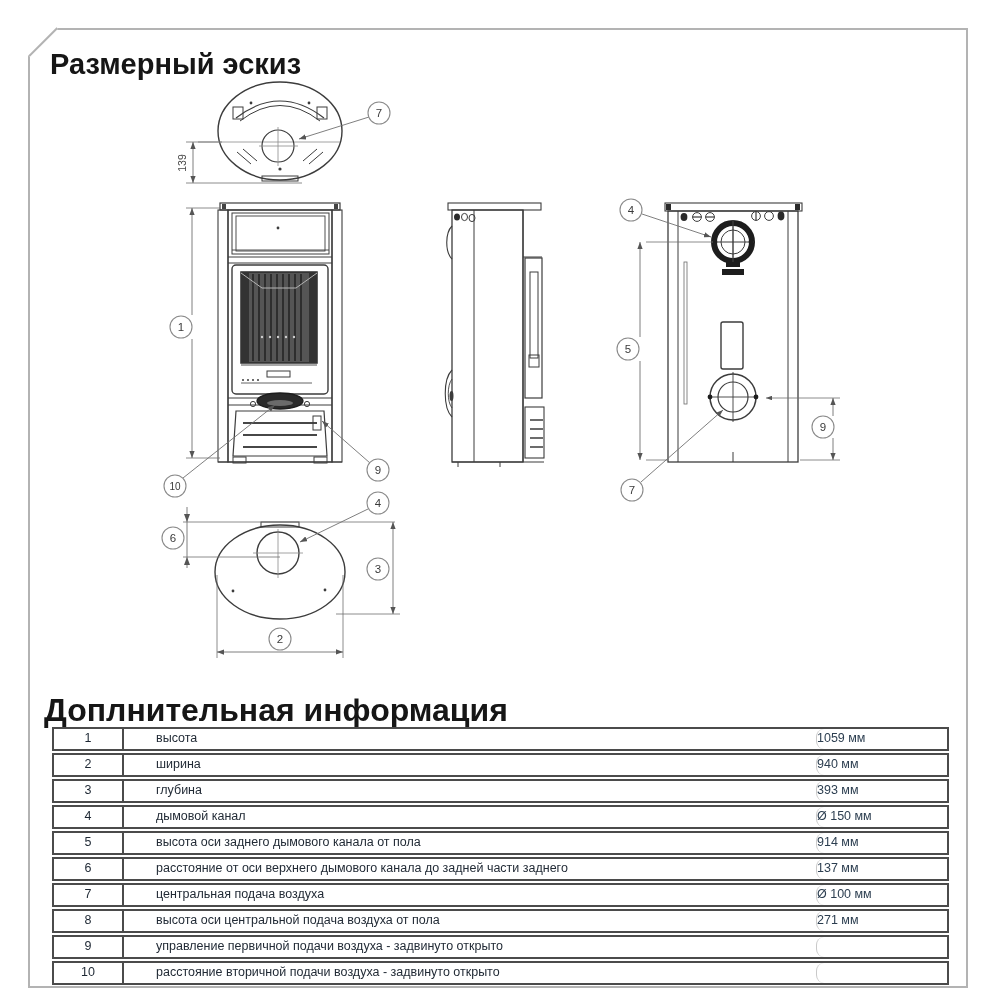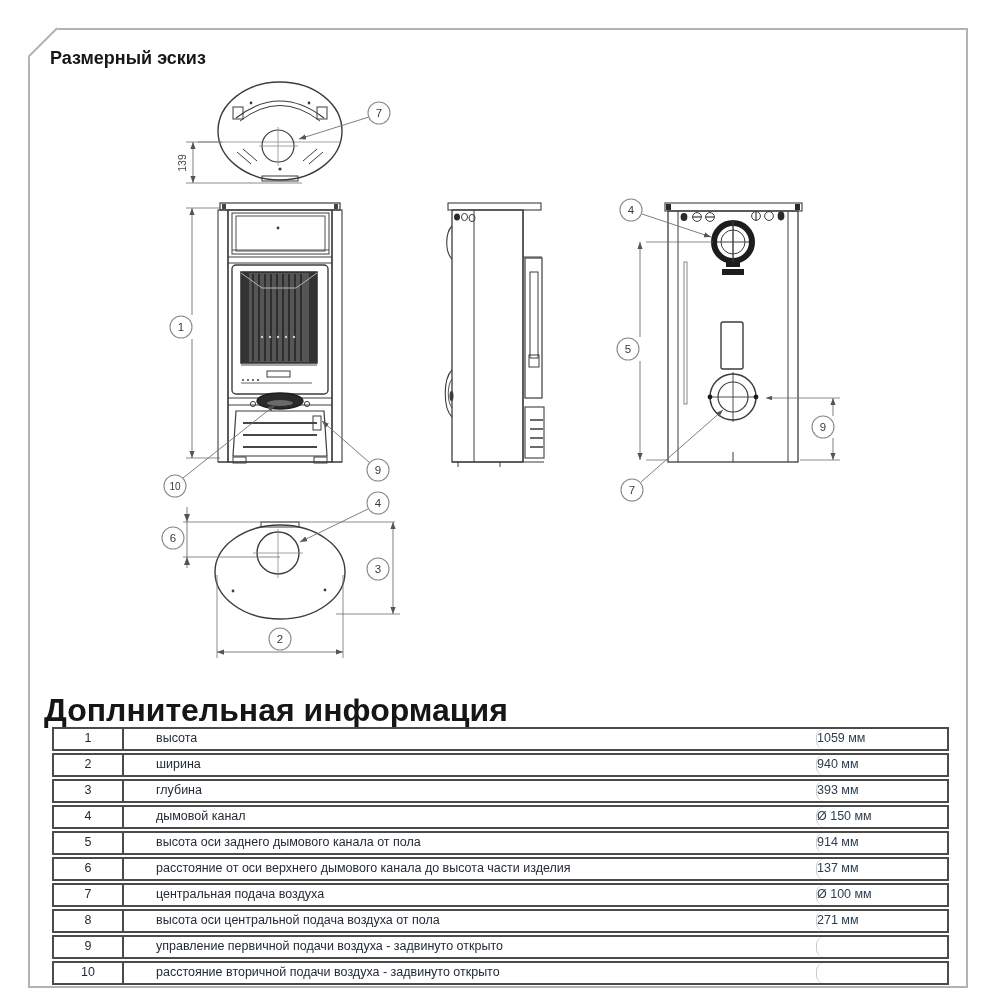--- a/index.html
+++ b/index.html
@@ -3,21 +3,21 @@
 <meta charset="utf-8">
 <style>
   html,body{margin:0;padding:0;background:#fff;}
   .page{position:relative;width:1000px;height:1000px;background:#fff;overflow:hidden;
         font-family:"Liberation Sans",sans-serif;}
   .frame{position:absolute;left:28px;top:28px;width:940px;height:960px;
          border:2px solid #b3b3b3;box-sizing:border-box;}
   .corner-cut{position:absolute;left:8px;top:8px;width:40px;height:40px;background:#fff;
               transform:rotate(45deg);transform-origin:center;border-right:2px solid #b3b3b3;}
   .title{position:absolute;font-weight:bold;color:#161616;letter-spacing:0px;margin:0;}
-  .t1{left:50px;top:48px;font-size:18px;}
+  .t1{left:50px;top:48px;font-size:29px;}
   .t2{left:44px;top:692px;font-size:32px;}
   svg.drawing{position:absolute;left:0;top:0;}
   .dtable{position:absolute;left:52px;top:727px;width:897px;}
   .trow{display:flex;height:20px;margin-bottom:2px;border:2px solid #4b4b4b;
         align-items:center;font-size:12.5px;background:#fff;}
   .c-num{width:68px;text-align:center;color:#1d2733;border-right:2px solid #4b4b4b;
          height:100%;line-height:19px;flex:none;}
   .c-desc{flex:1;padding-left:7px;color:#222b36;height:100%;line-height:19px;
           white-space:nowrap;overflow:hidden;margin-left:25px;}
   .c-val{width:124px;flex:none;text-align:left;padding-right:6px;color:#2c3e50;
@@ -332,21 +332,21 @@
       <span class="c-desc">дымовой канал</span>
       <span class="c-val">Ø 150 мм</span>
     </div>
     <div class="trow">
       <span class="c-num">5</span>
       <span class="c-desc">высота оси заднего дымового канала от пола</span>
       <span class="c-val">914 мм</span>
     </div>
     <div class="trow">
       <span class="c-num">6</span>
-      <span class="c-desc">расстояние от оси верхнего дымового канала до высота части изделия</span>
+      <span class="c-desc">расстояние от оси верхнего дымового канала до задней части заднего</span>
       <span class="c-val">137 мм</span>
     </div>
     <div class="trow">
       <span class="c-num">7</span>
       <span class="c-desc">центральная подача воздуха</span>
       <span class="c-val">Ø 100 мм</span>
     </div>
     <div class="trow">
       <span class="c-num">8</span>
       <span class="c-desc">высота оси центральной подача воздуха от пола</span>

